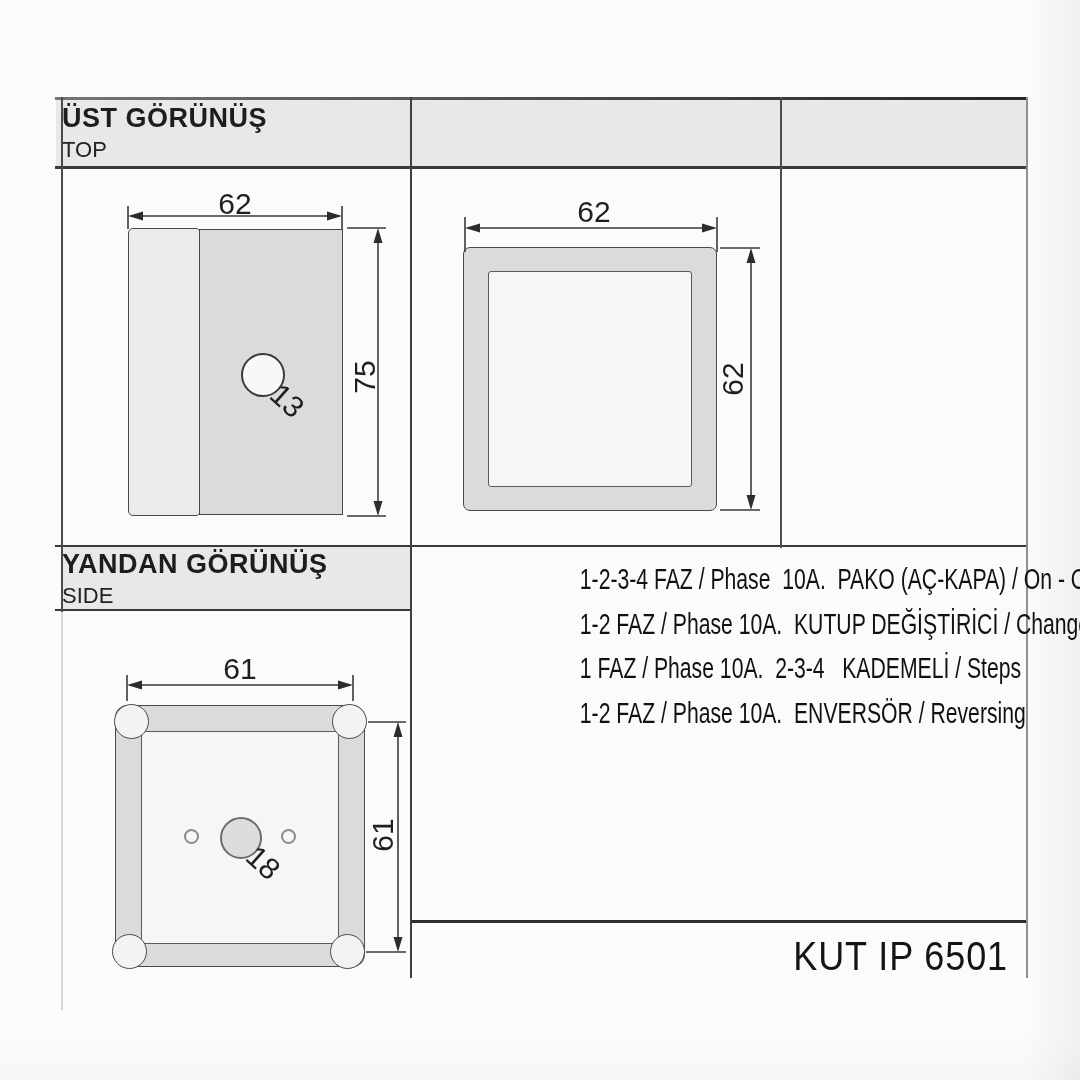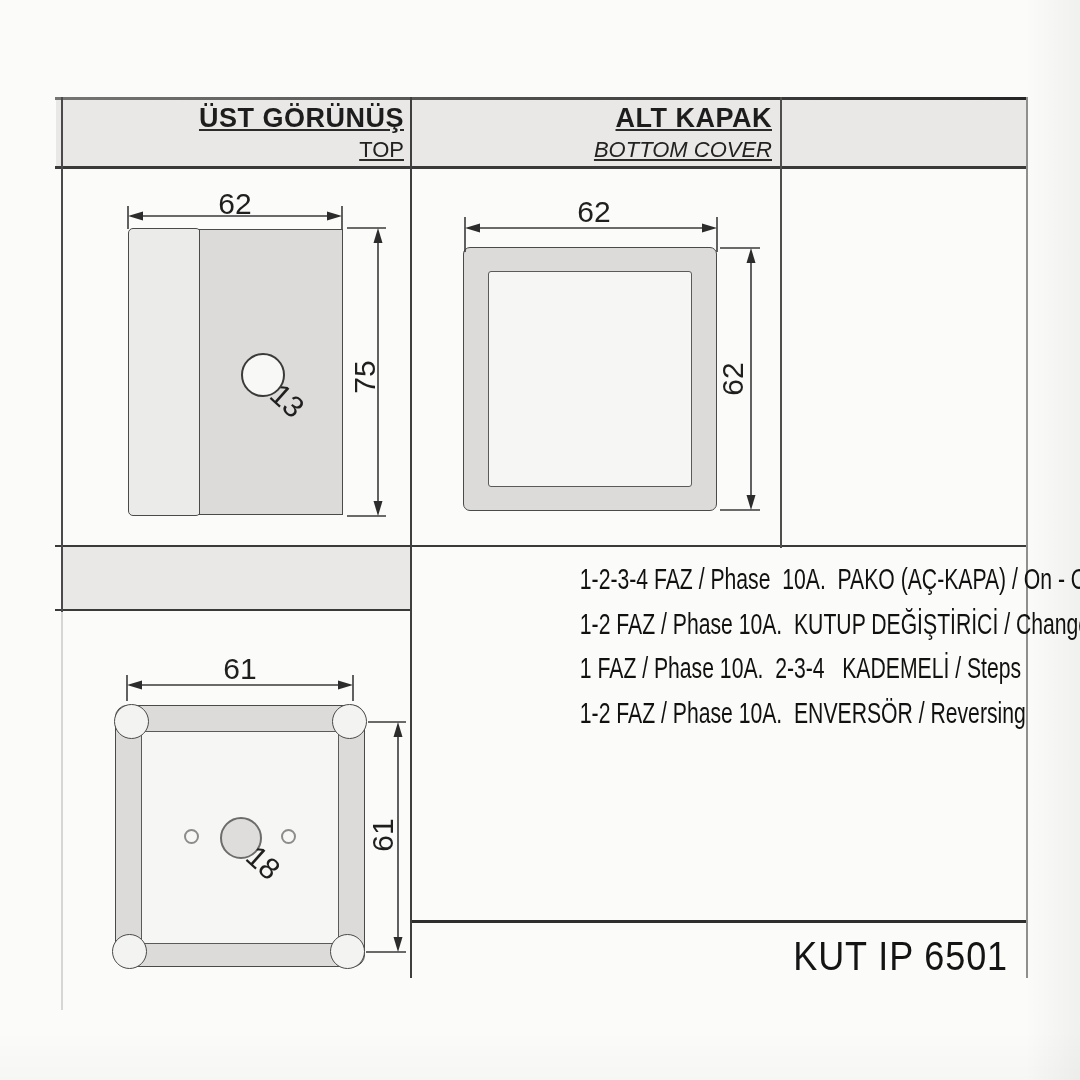--- a/index.html
+++ b/index.html
@@ -21,21 +21,21 @@
   .line-kut{left:410px;top:920px;width:618px;height:3px;background:#2e2e2e;}
   .border-left{left:61px;top:97px;height:515px;background:#4a4a4a;}
   .border-left-faint{left:61px;top:612px;height:398px;background:#d6d6d4;width:2px;position:absolute;}
   .divider-mid{left:410px;top:97px;height:881px;}
   .cell-line{left:780px;top:97px;height:451px;background:#4e4e4c;}
   .border-right{left:1026px;top:97px;height:881px;background:#8f8f8d;}
   
   .band{position:absolute;background:#e9e8e6;}
   .band1{left:56px;top:100px;width:970px;height:66px;}
   .band2{left:63px;top:547px;width:347px;height:62px;}
-  .title-cell{position:absolute;text-align:right;line-height:31px;text-decoration:underline;}
+  .title-cell{position:absolute;line-height:31px;}
   .title-tr{font-weight:bold;font-size:27px;letter-spacing:.5px;color:#1d1d1d;}
   .title-en{font-size:22px;color:#222;}
   .title-en.italic{font-style:italic;}
   .cell-top-view{left:62px;top:103px;width:342px;}
   .cell-bottom-cover{left:412px;top:103px;width:360px;}
   .cell-side-view{left:62px;top:549px;width:342px;}
   
   .shape{position:absolute;box-sizing:border-box;border:1.6px solid #4a4a48;}
   .tv-left-panel{left:128px;top:228px;width:73px;height:288px;background:#ebebe9;border-radius:5px;}
   .tv-right-panel{left:199px;top:229px;width:144px;height:286px;background:#dcdbd9;}
@@ -100,23 +100,23 @@
   <div class="vline border-left"></div>
   <div class="border-left-faint"></div>
   <div class="vline divider-mid"></div>
   <div class="vline cell-line"></div>
   <div class="vline border-right"></div>
 
   <div class="title-cell cell-top-view">
     <div class="title-tr">ÜST GÖRÜNÜŞ</div>
     <div class="title-en">TOP</div>
   </div>
-  <div class="title-cell cell-bottom-cover">
-    <div class="title-tr">ALT KAPAK</div>
-    <div class="title-en italic">BOTTOM COVER</div>
+  <div class="title-cell cell-side-view">
+    <div class="title-tr">YANDAN GÖRÜNÜŞ</div>
+    <div class="title-en">SIDE</div>
   </div>
 
   <div class="shape tv-left-panel"></div>
   <div class="shape tv-right-panel"></div>
   <div class="shape tv-hole"></div>
 
   <div class="shape bc-outer"></div>
   <div class="bc-inner shape"></div>
 
   <div class="shape sv-outer"></div>

